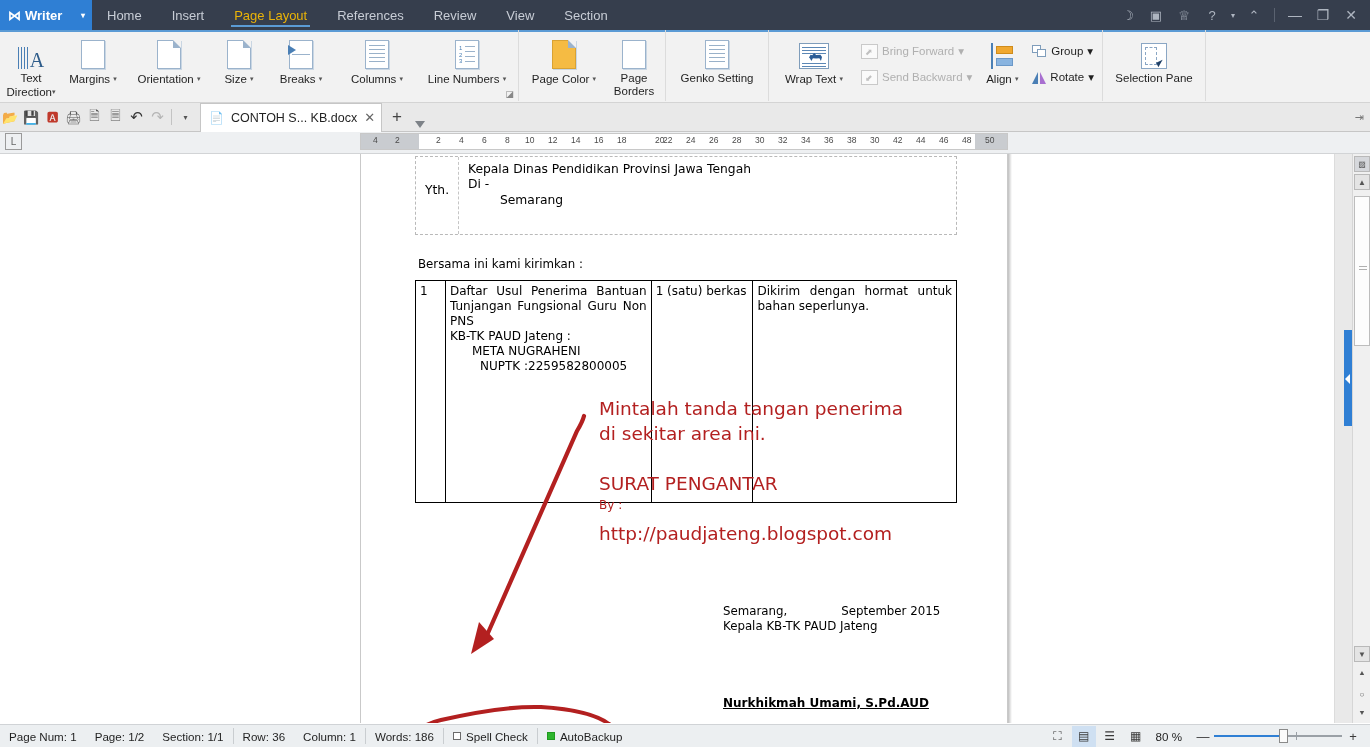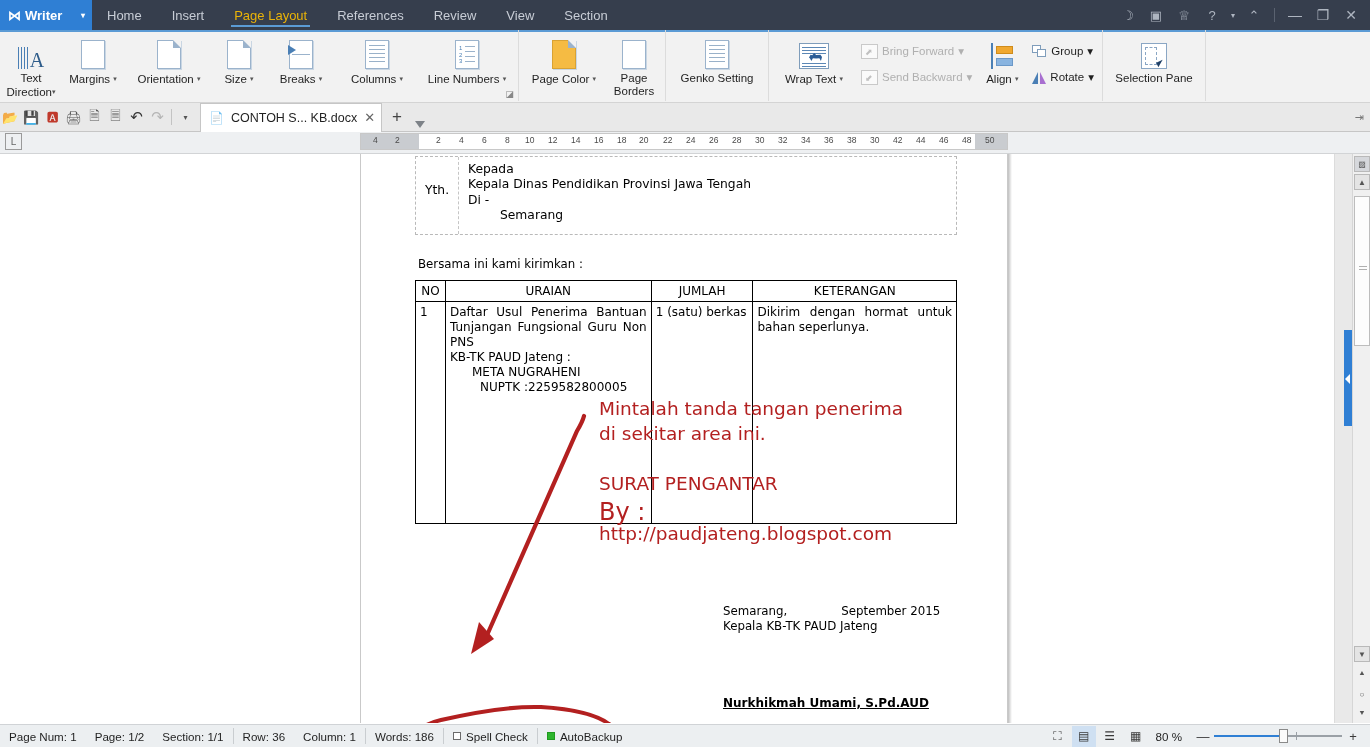--- a/index.html
+++ b/index.html
@@ -223,21 +223,21 @@
   #annot {
     position:absolute; left:0; top:0; width:648px; height:569px;
     pointer-events:none;
   }
   .redtxt {
     position:absolute; color:#b32020; font-family:"DejaVu Sans", sans-serif;
   }
   #red-l1 { left:238px; top:244px; font-size:18.5px; white-space:nowrap; }
   #red-l2 { left:238px; top:269px; font-size:18.5px; white-space:nowrap; }
   #red-l3 { left:238px; top:319px; font-size:18.5px; white-space:nowrap; }
-  #red-l4 { left:238px; top:344px; font-size:24px; white-space:nowrap; }
+  #red-l4 { left:238px; top:344px; font-size:12px; white-space:nowrap; }
   #red-l5 { left:238px; top:369px; font-size:18.5px; white-space:nowrap; }
 
   .sigblock { position:absolute; left:362px; top:450px; font-size:11.8px; line-height:15px; }
   .sigspace { display:inline-block; width:54px; }
   .signame { position:absolute; left:362px; top:542px; font-size:12px;
              font-weight:bold; text-decoration:underline; }
 
   
   #rail {
     position:absolute; right:18px; top:154px; width:18px; height:569px;
@@ -549,21 +549,21 @@
     <span class="rtick" style="left:-24px;">2</span>
     <span class="rtick" style="left:17px;">2</span>
     <span class="rtick" style="left:40px;">4</span>
     <span class="rtick" style="left:63px;">6</span>
     <span class="rtick" style="left:86px;">8</span>
     <span class="rtick" style="left:106px;">10</span>
     <span class="rtick" style="left:129px;">12</span>
     <span class="rtick" style="left:152px;">14</span>
     <span class="rtick" style="left:175px;">16</span>
     <span class="rtick" style="left:198px;">18</span>
-    <span class="rtick" style="left:220px;">20</span>
+    <span class="rtick" style="left:236px;">20</span>
     <span class="rtick" style="left:244px;">22</span>
     <span class="rtick" style="left:267px;">24</span>
     <span class="rtick" style="left:290px;">26</span>
     <span class="rtick" style="left:313px;">28</span>
     <span class="rtick" style="left:336px;">30</span>
     <span class="rtick" style="left:359px;">32</span>
     <span class="rtick" style="left:382px;">34</span>
     <span class="rtick" style="left:405px;">36</span>
     <span class="rtick" style="left:428px;">38</span>
     <span class="rtick" style="left:451px;">30</span>
@@ -581,37 +581,30 @@
 
 <div id="leftpanel"></div>
 <div id="canvas">
   <div id="page">
     <div id="doc">
 
       <div class="addrbox">
         <div class="divl"></div>
         <div class="addr-yth">Yth.</div>
         <div class="addr-lines">
-          <div>Kepada</div>
           <div>Kepala Dinas Pendidikan Provinsi Jawa Tengah</div>
           <div>Di -</div>
           <div class="addr-ind">Semarang</div>
         </div>
       </div>
 
       <div class="intro">Bersama ini kami kirimkan :</div>
 
       <table class="maint">
         <tbody>
-            <tr>
-          <th style="width:30px;">NO</th>
-          <th style="width:206px;">URAIAN</th>
-          <th style="width:102px;">JUMLAH</th>
-          <th style="width:204px;">KETERANGAN</th>
-        </tr>
         <tr class="bodyrow">
           <td class="c-no">1</td>
           <td class="c-ur">
             <div class="ur-just">Daftar Usul Penerima Bantuan Tunjangan Fungsional Guru Non</div>
             <div class="ur-plain">PNS</div>
             <div class="ur-plain">KB-TK PAUD Jateng :</div>
             <div class="ur-plain ur-ind1">META NUGRAHENI</div>
             <div class="ur-plain ur-ind2">NUPTK :2259582800005</div>
           </td>
           <td class="c-ju">1 (satu) berkas</td>

